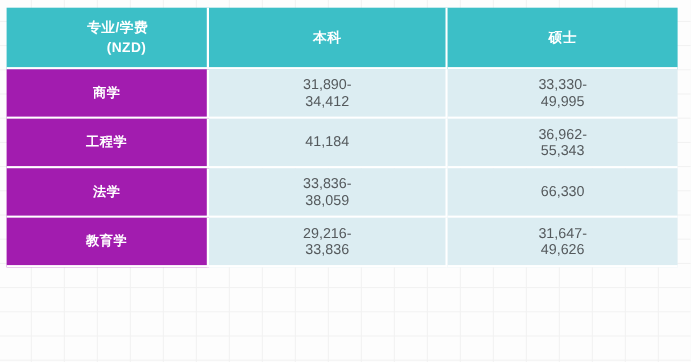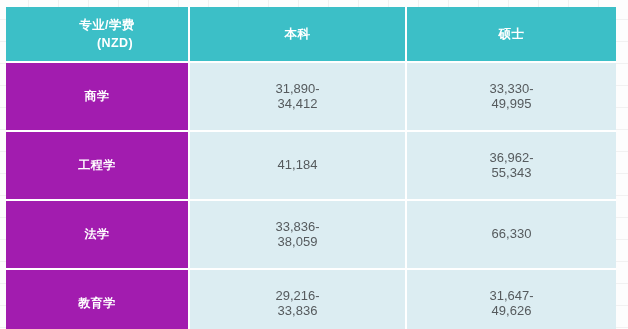--- a/index.html
+++ b/index.html
@@ -83,21 +83,21 @@
   }
 
   
   td.value-cell {
     background-color: #dcedf2;
     color: #555a5d;
     font-size: 13px;
     text-align: center;
     vertical-align: middle;
     height: 43px;
-    padding: 12px;
+    padding: 0;
     border-right: 2px solid #ffffff;
     border-bottom: 2px solid #ffffff;
     line-height: 1.15;
     white-space: pre-line;
   }
   td.value-cell:last-child { border-right: none; text-align: center; }
 </style>
 </head>
 <body>
 

